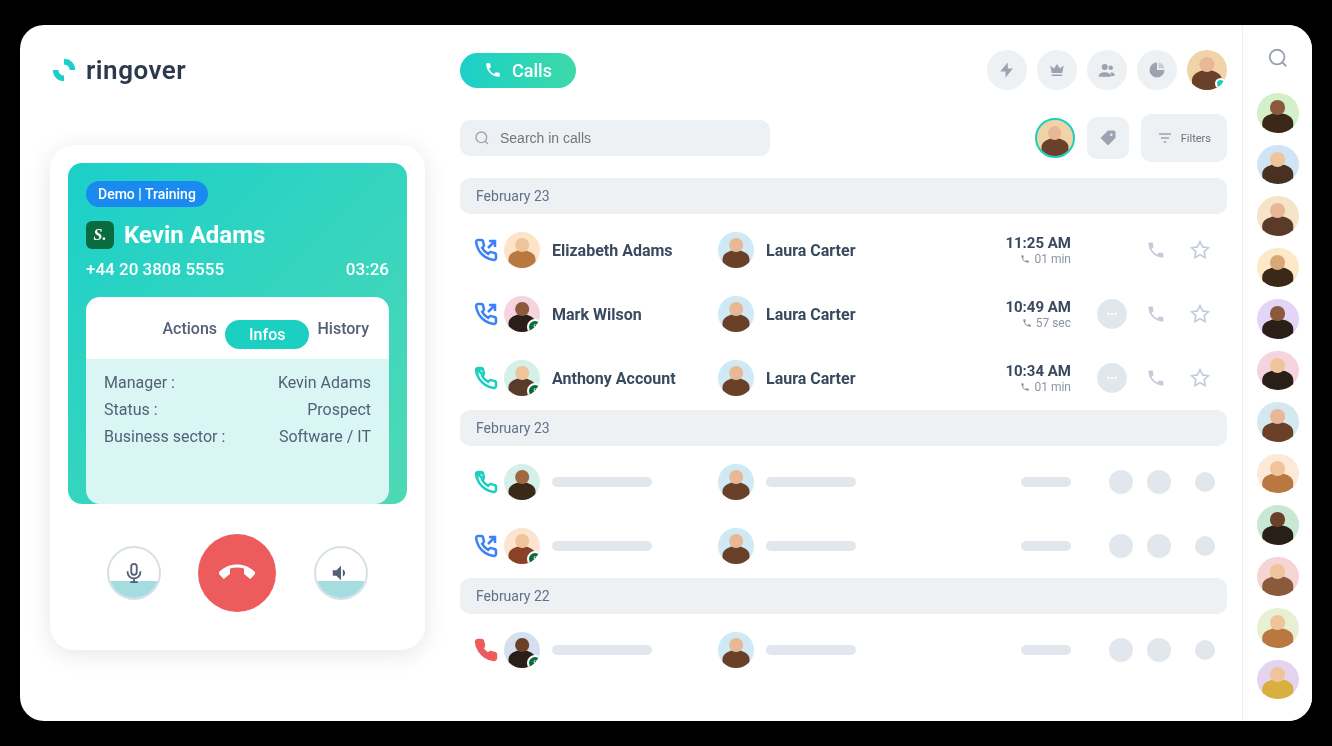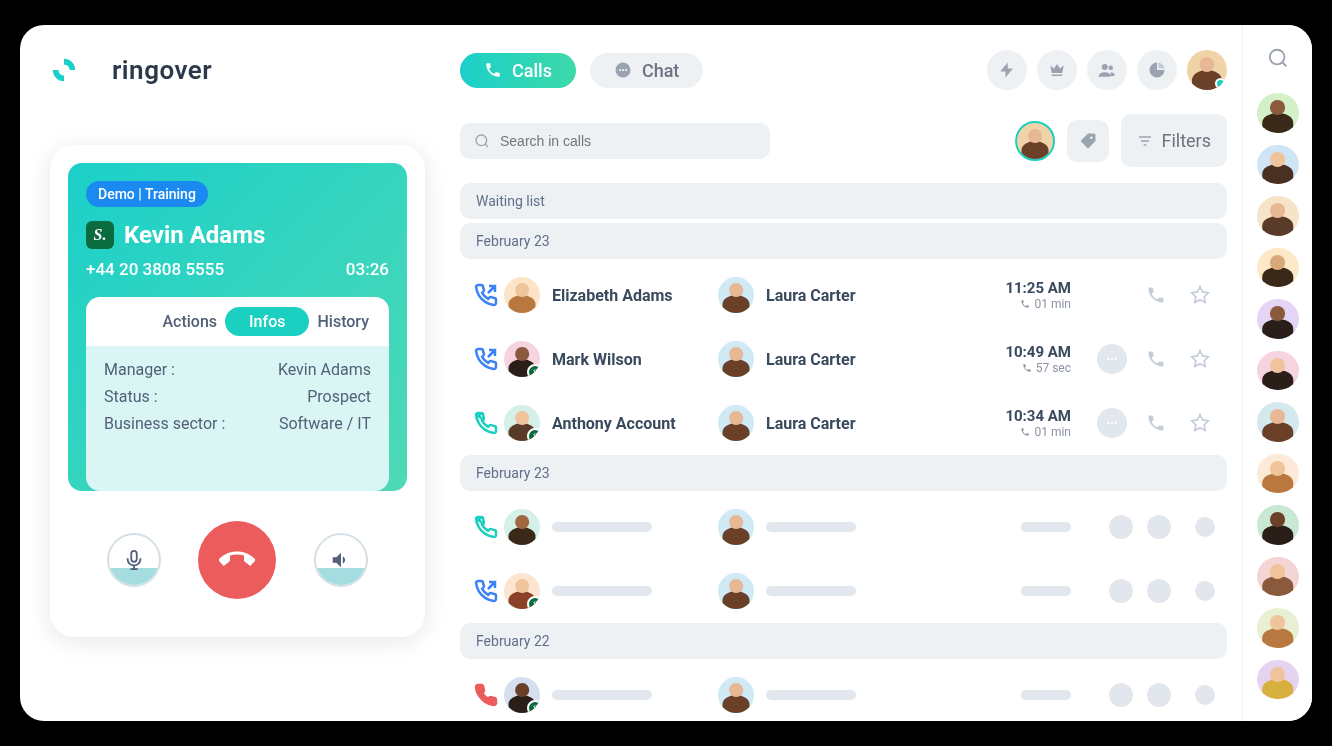--- a/index.html
+++ b/index.html
@@ -1,31 +1,31 @@
 <!DOCTYPE html>
 <html><head>
 <meta charset="utf-8">
 <style>
 * { box-sizing: border-box; margin: 0; padding: 0; }
 body { background: #000; font-family: -apple-system, BlinkMacSystemFont, "Segoe UI", Roboto, sans-serif; width: 1332px; height: 746px; padding: 25px 20px; }
 .app { background: #fff; border-radius: 24px; width: 100%; height: 100%; display: flex; overflow: hidden; position: relative; }
 .left { width: 420px; padding: 30px 15px 0 30px; }
 .logo { display: flex; align-items: center; gap: 8px; margin-bottom: 60px; }
 .logo-mark { width: 28px; height: 28px; }
-.logo-text { font-size: 26px; font-weight: 600; color: #2b3a4a; letter-spacing: 0.5px; margin-left: 26px; }
+.logo-text { font-size: 26px; font-weight: 600; color: #2b3a4a; letter-spacing: 0.5px; }
 .dialer { background: #fff; border-radius: 24px; box-shadow: 0 4px 24px rgba(0,0,0,0.1); padding: 18px; }
 .dialer-card { background: linear-gradient(135deg, #1bd0c9 0%, #4fd9b5 100%); border-radius: 14px; padding: 18px 18px 0 18px; color: #fff; }
 .badge { background: #1a8af0; color: #fff; border-radius: 14px; padding: 5px 12px; font-size: 14px; font-weight: 500; display: inline-block; margin-bottom: 14px; }
 .contact-row { display: flex; align-items: center; gap: 10px; }
 .s-badge { width: 28px; height: 28px; background: #0a6b3e; border-radius: 6px; color: #fff; display: flex; align-items: center; justify-content: center; font-family: Georgia, serif; font-weight: bold; font-size: 16px; font-style: italic; }
 .contact-name { font-size: 24px; font-weight: 700; }
 .phone-row { display: flex; justify-content: space-between; align-items: center; margin-top: 10px; margin-bottom: 18px; font-size: 17px; font-weight: 500; }
 .tabs { display: flex; background: #fff; border-radius: 14px 14px 0 0; padding: 10px 12px; align-items: center; justify-content: flex-end; }
 .tab { color: #536078; font-size: 16px; font-weight: 500; cursor: pointer; padding: 4px 8px; }
-.tab.active { background: #1bd0c0; color: #fff; border-radius: 18px; padding: 5px 24px; }
+.tab.active { background: #1bd0c0; color: #fff; border-radius: 18px; padding: 5px 24px; margin-top: 13px; }
 .info-panel { background: #d9f5f4; border-radius: 0 0 14px 14px; padding: 14px 18px 50px 18px; color: #536078; }
 .info-line { display: flex; justify-content: space-between; margin-bottom: 8px; font-size: 16px; }
 .controls { display: flex; justify-content: space-around; align-items: center; padding: 30px 20px 20px 20px; }
 .ctrl-btn { width: 54px; height: 54px; border-radius: 50%; display: flex; align-items: center; justify-content: center; cursor: pointer; position: relative; overflow: hidden; background: #fff; border: 2px solid #d5e0e6; }
 .ctrl-btn .fill { position: absolute; bottom: 0; left: 0; right: 0; height: 35%; background: #a5dcdf; }
 .ctrl-btn svg { position: relative; z-index: 1; }
 .hangup { width: 78px; height: 78px; border-radius: 50%; background: #ec5c5c; display: flex; align-items: center; justify-content: center; cursor: pointer; }
 .main { flex: 1; padding: 25px 15px 0 20px; display: flex; flex-direction: column; }
 .topbar { display: flex; align-items: center; justify-content: space-between; margin-bottom: 24px; }
 .nav-pills { display: flex; gap: 14px; }
@@ -34,21 +34,21 @@
 .header-icons { display: flex; gap: 10px; align-items: center; }
 .hicon { width: 40px; height: 40px; border-radius: 50%; background: #eef1f4; display: flex; align-items: center; justify-content: center; cursor: pointer; color: #9aa3af; }
 .avatar { width: 40px; height: 40px; border-radius: 50%; background: #f0d4a8; position: relative; }
 .avatar .dot { position: absolute; bottom: 1px; right: 1px; width: 11px; height: 11px; border-radius: 50%; background: #1bd0c0; border: 2px solid #fff; }
 .filter-row { display: flex; align-items: center; gap: 12px; margin-bottom: 16px; }
 .search-box { flex: 0 0 310px; background: #eef1f4; border-radius: 10px; padding: 10px 14px; display: flex; align-items: center; gap: 10px; color: #8a94a2; }
 .search-box input { border: 0; background: transparent; outline: none; font-size: 14px; color: #536078; flex: 1; }
 .spacer { flex: 1; }
 .filter-avatar { width: 40px; height: 40px; border-radius: 50%; border: 2px solid #1bd0c0; background: #f0d4a8; }
 .tag-btn { width: 42px; height: 42px; border-radius: 10px; background: #eef1f4; display: flex; align-items: center; justify-content: center; cursor: pointer; color: #9aa3af; }
-.filters-btn { background: #eef1f4; border-radius: 10px; padding: 16px 16px; display: flex; align-items: center; gap: 8px; color: #6b7280; font-size: 18px; cursor: pointer; }
+.filters-btn { background: #eef1f4; border-radius: 10px; padding: 16px 16px; display: flex; align-items: center; gap: 8px; color: #6b7280; font-size: 11px; cursor: pointer; }
 .list { flex: 1; overflow-y: auto; }
 .section-head { background: #eef1f4; border-radius: 10px; padding: 10px 16px; color: #60708a; font-size: 14px; margin-bottom: 4px; }
 .row { display: flex; align-items: center; padding: 14px 12px; gap: 4px; }
 .row .dir { width: 28px; display: flex; justify-content: center; }
 .person { display: flex; align-items: center; gap: 12px; width: 210px; }
 .p2 { width: 180px; }
 .av { width: 36px; height: 36px; border-radius: 50%; position: relative; }
 .av .s-sub { position: absolute; bottom: -3px; right: -3px; width: 16px; height: 16px; background: #0a6b3e; border-radius: 50%; color: #fff; font-size: 9px; font-family: Georgia, serif; font-style: italic; display: flex; align-items: center; justify-content: center; border: 2px solid #fff; }
 .pname { font-size: 16px; color: #3a4a5e; font-weight: 700; }
 .time-col { width: 120px; text-align: right; margin-left: auto; }
@@ -132,29 +132,20 @@
 
   <div class="main">
     <div class="topbar">
       <div class="nav-pills">
         <div class="pill active">
           <svg width="18" height="18" viewBox="0 0 24 24" fill="#fff">
               <path d="M6.62 10.79a15.05 15.05 0 0 0 6.59 6.59l2.2-2.2a1 1 0 0 1 1-.24 11.36 11.36 0 0 0 3.56.57 1 1 0 0 1 1 1V20a1 1 0 0 1-1 1A17 17 0 0 1 3 4a1 1 0 0 1 1-1h3.49a1 1 0 0 1 1 1 11.36 11.36 0 0 0 .57 3.56 1 1 0 0 1-.24 1z"></path>
             </svg>
           <span>Calls</span>
         </div>
-        <div class="pill">
-          <svg width="18" height="18" viewBox="0 0 24 24" fill="#9aa3af">
-              <circle cx="12" cy="12" r="10"></circle>
-              <circle cx="8" cy="12" r="1.5" fill="#eef1f4"></circle>
-              <circle cx="12" cy="12" r="1.5" fill="#eef1f4"></circle>
-              <circle cx="16" cy="12" r="1.5" fill="#eef1f4"></circle>
-            </svg>
-          <span>Chat</span>
-        </div>
       </div>
       <div class="header-icons">
         <div class="hicon">
             <svg width="18" height="18" viewBox="0 0 24 24" fill="#9aa3af">
               <path d="M13 2L3 14h7v8l10-12h-7z"></path>
             </svg>
           </div>
         <div class="hicon">
             <svg width="18" height="18" viewBox="0 0 24 24" fill="#9aa3af">
               <path d="M5 16L3 6l5 4 4-6 4 6 5-4-2 10H5zm0 2h14v2H5z"></path>
@@ -202,21 +193,20 @@
         </div>
       <div class="filters-btn">
         <svg width="16" height="16" viewBox="0 0 24 24" fill="none" stroke="#9aa3af" stroke-width="2">
             <path d="M3 6h18M6 12h12M10 18h4"></path>
           </svg>
         <span>Filters</span>
       </div>
     </div>
 
     <div class="list">
-      <div class="section-head">Waiting list</div>
       <div class="section-head">February 23</div>
 
       <div class="row">
         <div class="dir">
             <svg width="24" height="24" viewBox="0 0 24 24" fill="none" stroke="#3b82f6" stroke-width="2.5">
               <path d="M15 3h6v6M21 3l-7 7"></path>
               <path d="M22 16.92v3a2 2 0 0 1-2.18 2 19.79 19.79 0 0 1-8.63-3.07 19.5 19.5 0 0 1-6-6 19.79 19.79 0 0 1-3.07-8.67A2 2 0 0 1 4.11 2h3a2 2 0 0 1 2 1.72c.13.96.36 1.9.7 2.81a2 2 0 0 1-.45 2.11L8.09 9.91a16 16 0 0 0 6 6l1.27-1.27a2 2 0 0 1 2.11-.45c.91.34 1.85.57 2.81.7A2 2 0 0 1 22 16.92z"></path>
             </svg>
           </div>
         <div class="person">

